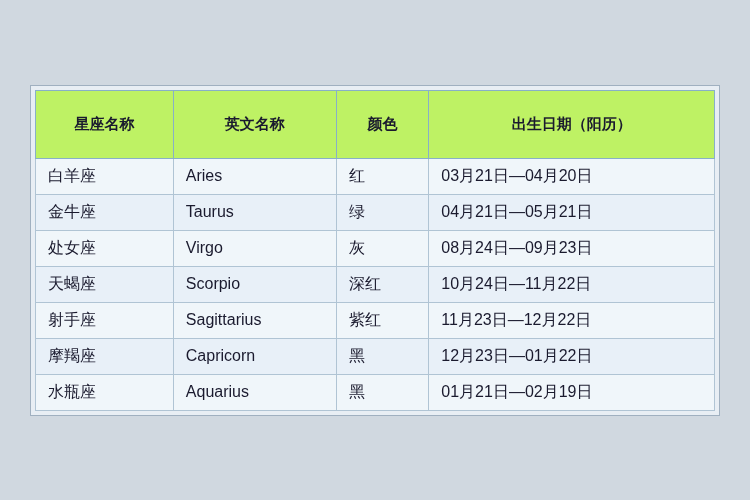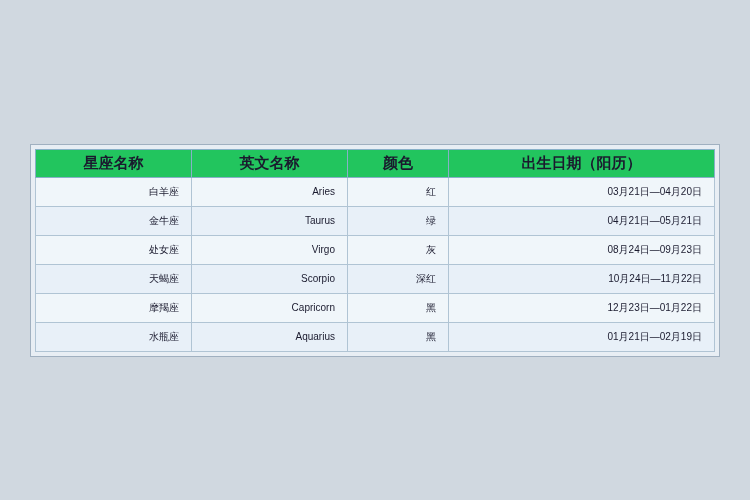--- a/index.html
+++ b/index.html
@@ -23,34 +23,34 @@
       border: 1px solid #a0b0c0;
       padding: 4px;
     }
 
     table {
       border-collapse: collapse;
       width: 680px;
     }
 
     thead tr th {
-      background-color: #22c55e;
+      background-color: #bef264;
       border: 1px solid #88b0c8;
-      padding: 4px 12px;
+      padding: 24px 12px;
       text-align: center;
       font-size: 15px;
       font-weight: bold;
       color: #1a1a2e;
     }
 
     tbody tr td {
       border: 1px solid #b0c4d4;
       padding: 7px 12px;
-      text-align: right;
-      font-size: 10px;
+      text-align: left;
+      font-size: 16px;
       color: #1a1a2e;
       background-color: #f0f6fa;
     }
 
     tbody tr:nth-child(even) td {
       background-color: #e8f0f8;
     }
   </style>
 </head>
 <body>
@@ -84,20 +84,26 @@
           <td>灰</td>
           <td>08月24日—09月23日</td>
         </tr>
         <tr>
           <td>天蝎座</td>
           <td>Scorpio</td>
           <td>深红</td>
           <td>10月24日—11月22日</td>
         </tr>
         <tr>
+          <td>射手座</td>
+          <td>Sagittarius</td>
+          <td>紫红</td>
+          <td>11月23日—12月22日</td>
+        </tr>
+        <tr>
           <td>摩羯座</td>
           <td>Capricorn</td>
           <td>黑</td>
           <td>12月23日—01月22日</td>
         </tr>
         <tr>
           <td>水瓶座</td>
           <td>Aquarius</td>
           <td>黑</td>
           <td>01月21日—02月19日</td>

